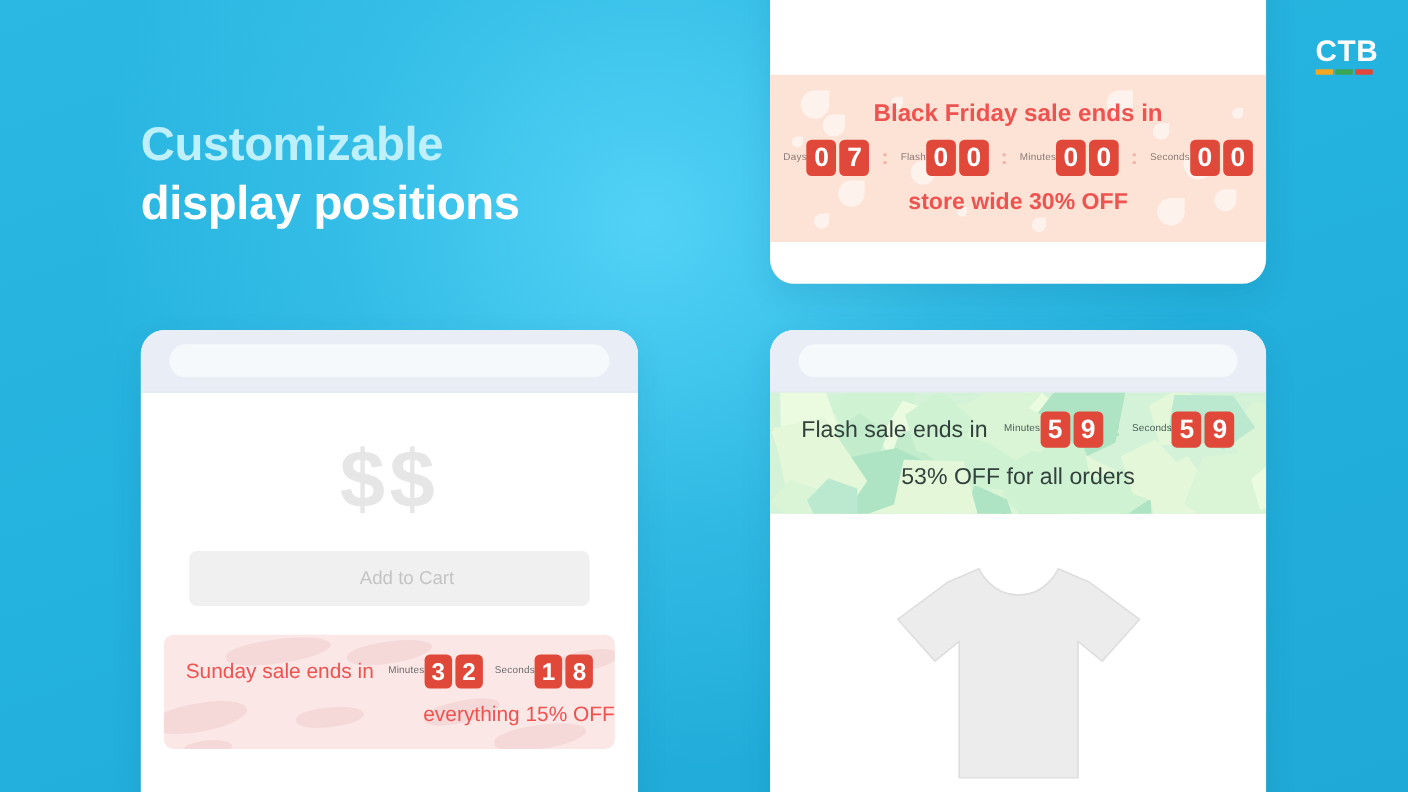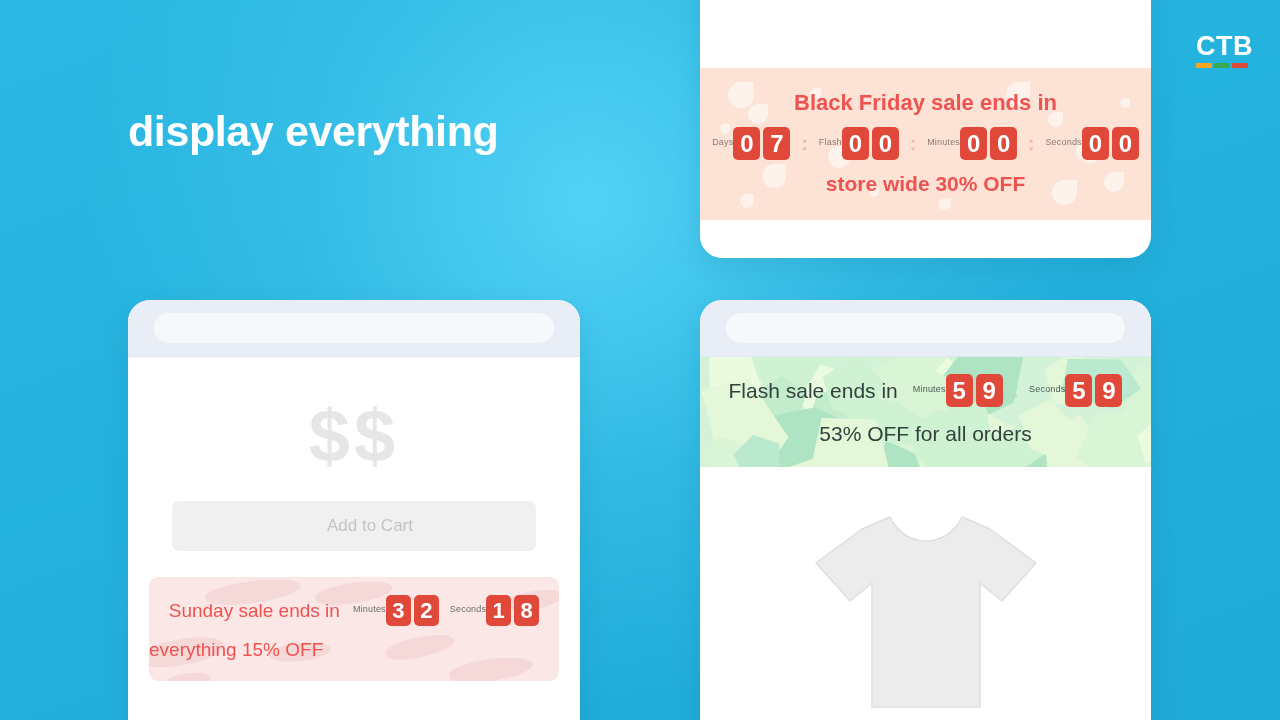--- a/index.html
+++ b/index.html
@@ -106,21 +106,21 @@
   .fs{
     position:relative; margin:26px 21px 0; background:#fce7e7;
     border-radius:9px; overflow:hidden; padding:18px 0 20px;
   }
   .fs .row{
     position:relative; z-index:2; display:flex;
     align-items:center; justify-content:center; gap:13px;
   }
   .fs .ttl{ color:#ef5350; font-size:19px; font-weight:500; }
   .fs .sub{
-    position:relative; z-index:2; text-align:left;
+    position:relative; z-index:2; text-align:right;
     color:#ef5350; font-size:19px; font-weight:500; margin-top:13px;
   }
   .fs .dg{ width:25px; height:31px; font-size:22px; }
   .fs .cd-wrap{ display:flex; gap:11px; }
   .strokes{ position:absolute; inset:0; z-index:1; }
   .stroke{
     position:absolute; background:rgba(228,182,182,0.30);
     border-radius:40% 60% 45% 55%;
   }
 
@@ -153,21 +153,22 @@
 <div class="logo">
   <div class="logo-word">CTB</div>
   <div class="logo-bars">
     <i style="background: rgb(245, 166, 35);"></i>
     <i style="background: rgb(58, 167, 87);"></i>
     <i style="background: rgb(224, 73, 58);"></i>
   </div>
 </div>
 
 <h1 class="headline">
-  <span class="l2">display everything</span>
+  <span class="l1">Customizable</span>
+  <span class="l2">display positions</span>
 </h1>
 
 <div class="card card-top">
   <div style="height:258px; position:relative;">
     
   </div>
 
   <div class="bf">
     <div class="petals">
       <div class="petal" style="width:26px;height:26px;left:28px;top:14px;"></div>

